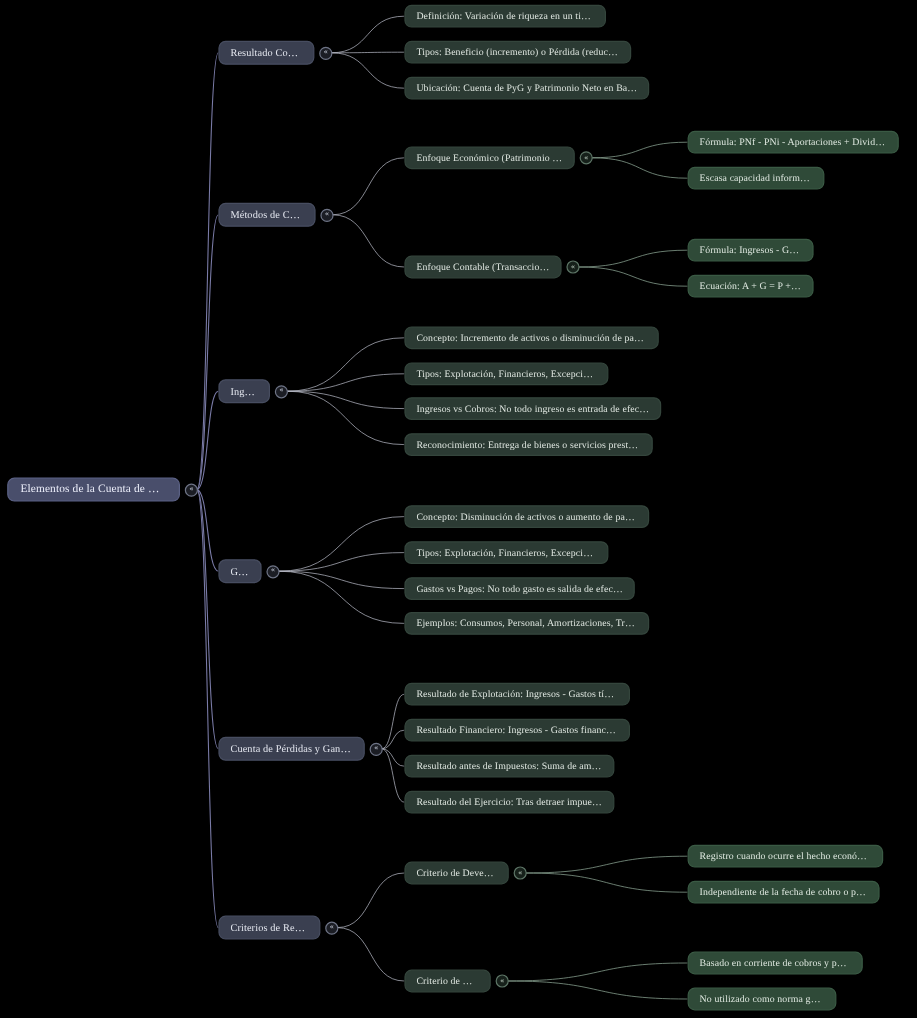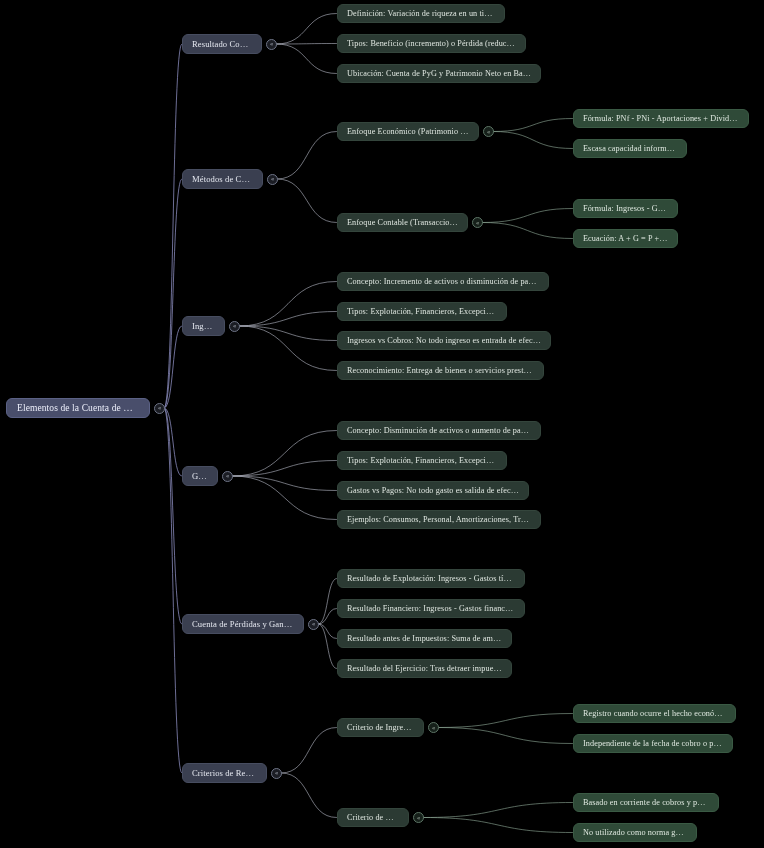--- a/index.html
+++ b/index.html
@@ -223,21 +223,21 @@
         <span class="node-label">Resultado antes de Impuestos: Suma de ambos</span>
       </div>
       <div class="node depth-2" style="left: 337px; top: 659px; width: 175px; height: 19px;">
         <span class="node-label">Resultado del Ejercicio: Tras detraer impuestos</span>
       </div>
       <div class="node depth-1" style="left: 182px; top: 763px; width: 85px; height: 20px;">
         <span class="node-label">Criterios de Registro</span>
       </div>
       <div class="toggle" style="left: 271px; top: 767.5px;">«</div>
       <div class="node depth-2" style="left: 337px; top: 718px; width: 87px; height: 19px;">
-        <span class="node-label">Criterio de Ingresos</span>
+        <span class="node-label">Criterio de Devengo</span>
       </div>
       <div class="toggle green" style="left: 428px; top: 722px;">«</div>
       <div class="node depth-3" style="left: 573px; top: 704px; width: 163px; height: 19px;">
         <span class="node-label">Registro cuando ocurre el hecho económico</span>
       </div>
       <div class="node depth-3" style="left: 573px; top: 734px; width: 160px; height: 19px;">
         <span class="node-label">Independiente de la fecha de cobro o pago</span>
       </div>
       <div class="node depth-2" style="left: 337px; top: 808px; width: 72px; height: 19px;">
         <span class="node-label">Criterio de Caja</span>

